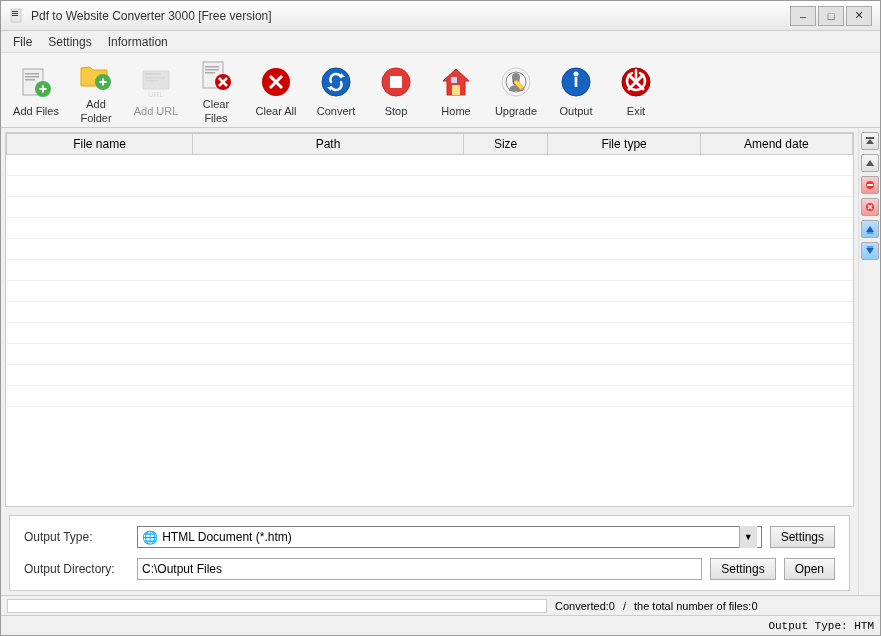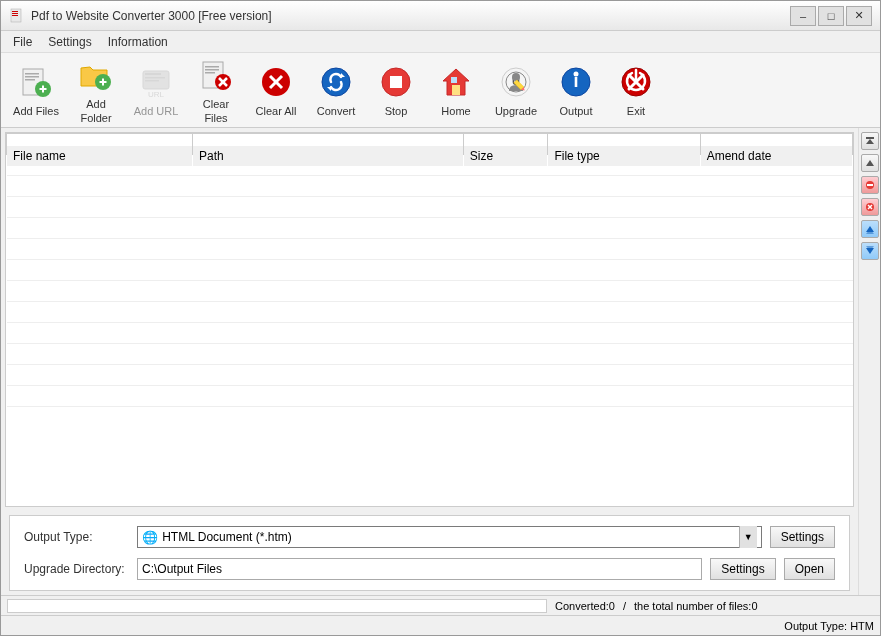--- a/index.html
+++ b/index.html
@@ -163,25 +163,25 @@
     .file-table {
       width: 100%;
       border-collapse: collapse;
       table-layout: fixed;
     }
 
     .file-table th {
       background: #f0f0f0;
       border: 1px solid #ccc;
       padding: 3px 6px;
-      text-align: left;
+      text-align: center;
       font-size: 12px;
       font-weight: normal;
       position: sticky;
-      top: 12px;
+      top: 0;
       z-index: 1;
     }
 
     .file-table td {
       border-bottom: 1px solid #eee;
       padding: 3px 6px;
       font-size: 12px;
     }
 
     
@@ -326,20 +326,21 @@
     .output-type-bar {
       height: 20px;
       background: #f0f0f0;
       border-top: 1px solid #ccc;
       display: flex;
       align-items: center;
       justify-content: flex-end;
       padding: 0 6px;
       font-size: 11px;
       flex-shrink: 0;
+      font-family: Liberation Mono, monospace;
     }
   </style>
 </head>
 <body>
 
 <div class="window">
 
   <div class="title-bar">
     <div class="title-bar-left">
 
@@ -627,21 +628,21 @@
               <div class="settings-select-inner">
                 <span style="font-size:13px;">🌐</span>
                 <span>HTML Document (*.htm)</span>
               </div>
               <div class="select-arrow">▼</div>
             </div>
             <button class="settings-btn">Settings</button>
           </div>
 
           <div class="settings-row" style="margin-bottom:0;">
-            <span class="settings-label">Upgrade Directory:</span>
+            <span class="settings-label">Output Directory:</span>
             <input type="text" class="settings-input" value="C:\Output Files" style="">
             <button class="settings-btn">Settings</button>
             <button class="settings-btn">Open</button>
           </div>
         </div>
       </div>
 
     </div>
 
     <div class="right-sidebar">

